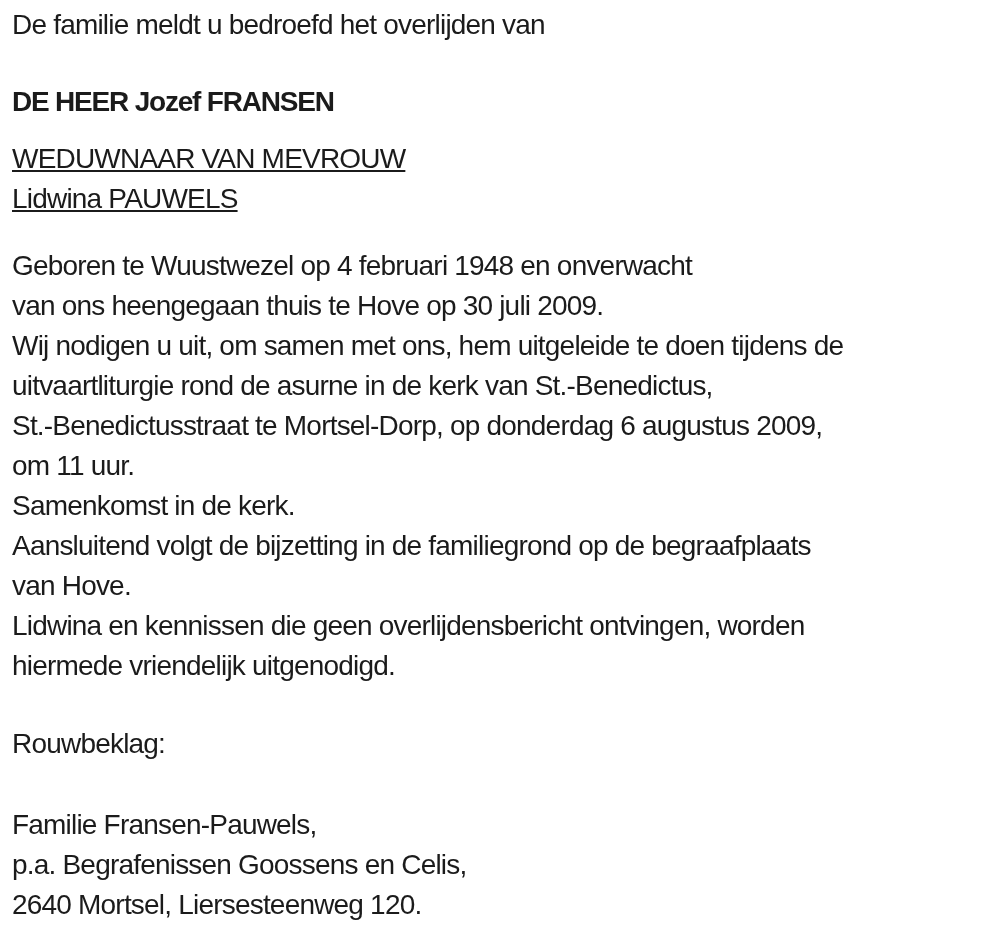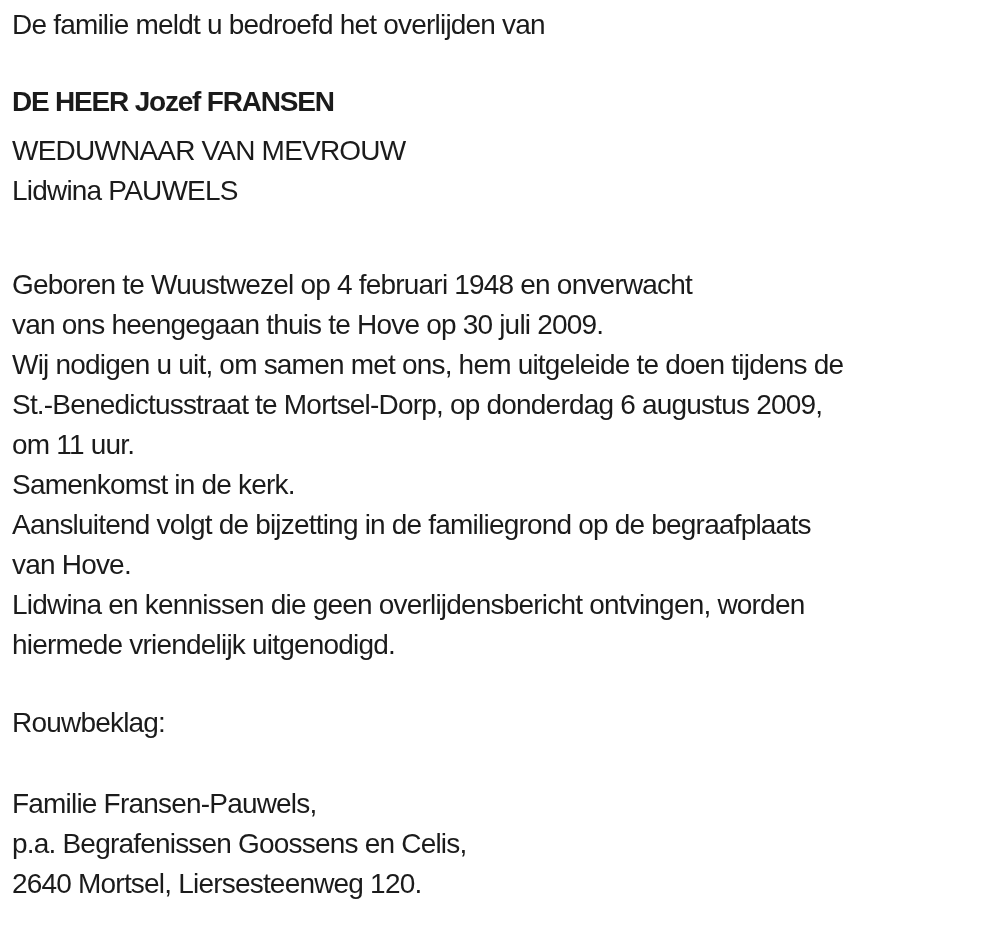--- a/index.html
+++ b/index.html
@@ -27,24 +27,25 @@
   }
   .title {
     margin: 32px 0 0 0;
     font-size: 28px;
     line-height: 50px;
     font-weight: 700;
     letter-spacing: -1.2px;
     white-space: pre;
   }
   .subtitle-block {
-    margin-top: 4px;
+    margin-top: 12px;
+    text-decoration: underline;
   }
   .body-block {
-    margin-top: 54px;
+    margin-top: 27px;
   }
   .condolences-heading {
     margin-top: 38px;
   }
   .family-block {
     margin-top: 41px;
   }
 </style>
 </head>
 <body>
@@ -57,20 +58,21 @@
 
   <div class="subtitle-block">
     <div class="line">WEDUWNAAR VAN MEVROUW</div>
     <div class="line">Lidwina PAUWELS</div>
   </div>
 
   <div class="body-block">
     <div class="line">Geboren te Wuustwezel op 4 februari 1948 en onverwacht</div>
     <div class="line">van ons heengegaan thuis te Hove op 30 juli 2009.</div>
     <div class="line">Wij nodigen u uit, om samen met ons, hem uitgeleide te doen tijdens de</div>
+    <div class="line">uitvaartliturgie rond de asurne in de kerk van St.-Benedictus,</div>
     <div class="line">St.-Benedictusstraat te Mortsel-Dorp, op donderdag 6 augustus 2009,</div>
     <div class="line">om 11 uur.</div>
     <div class="line">Samenkomst in de kerk.</div>
     <div class="line">Aansluitend volgt de bijzetting in de familiegrond op de begraafplaats</div>
     <div class="line">van Hove.</div>
     <div class="line">Lidwina en kennissen die geen overlijdensbericht ontvingen, worden</div>
     <div class="line">hiermede vriendelijk uitgenodigd.</div>
   </div>
 
   <div class="line condolences-heading">Rouwbeklag:</div>

